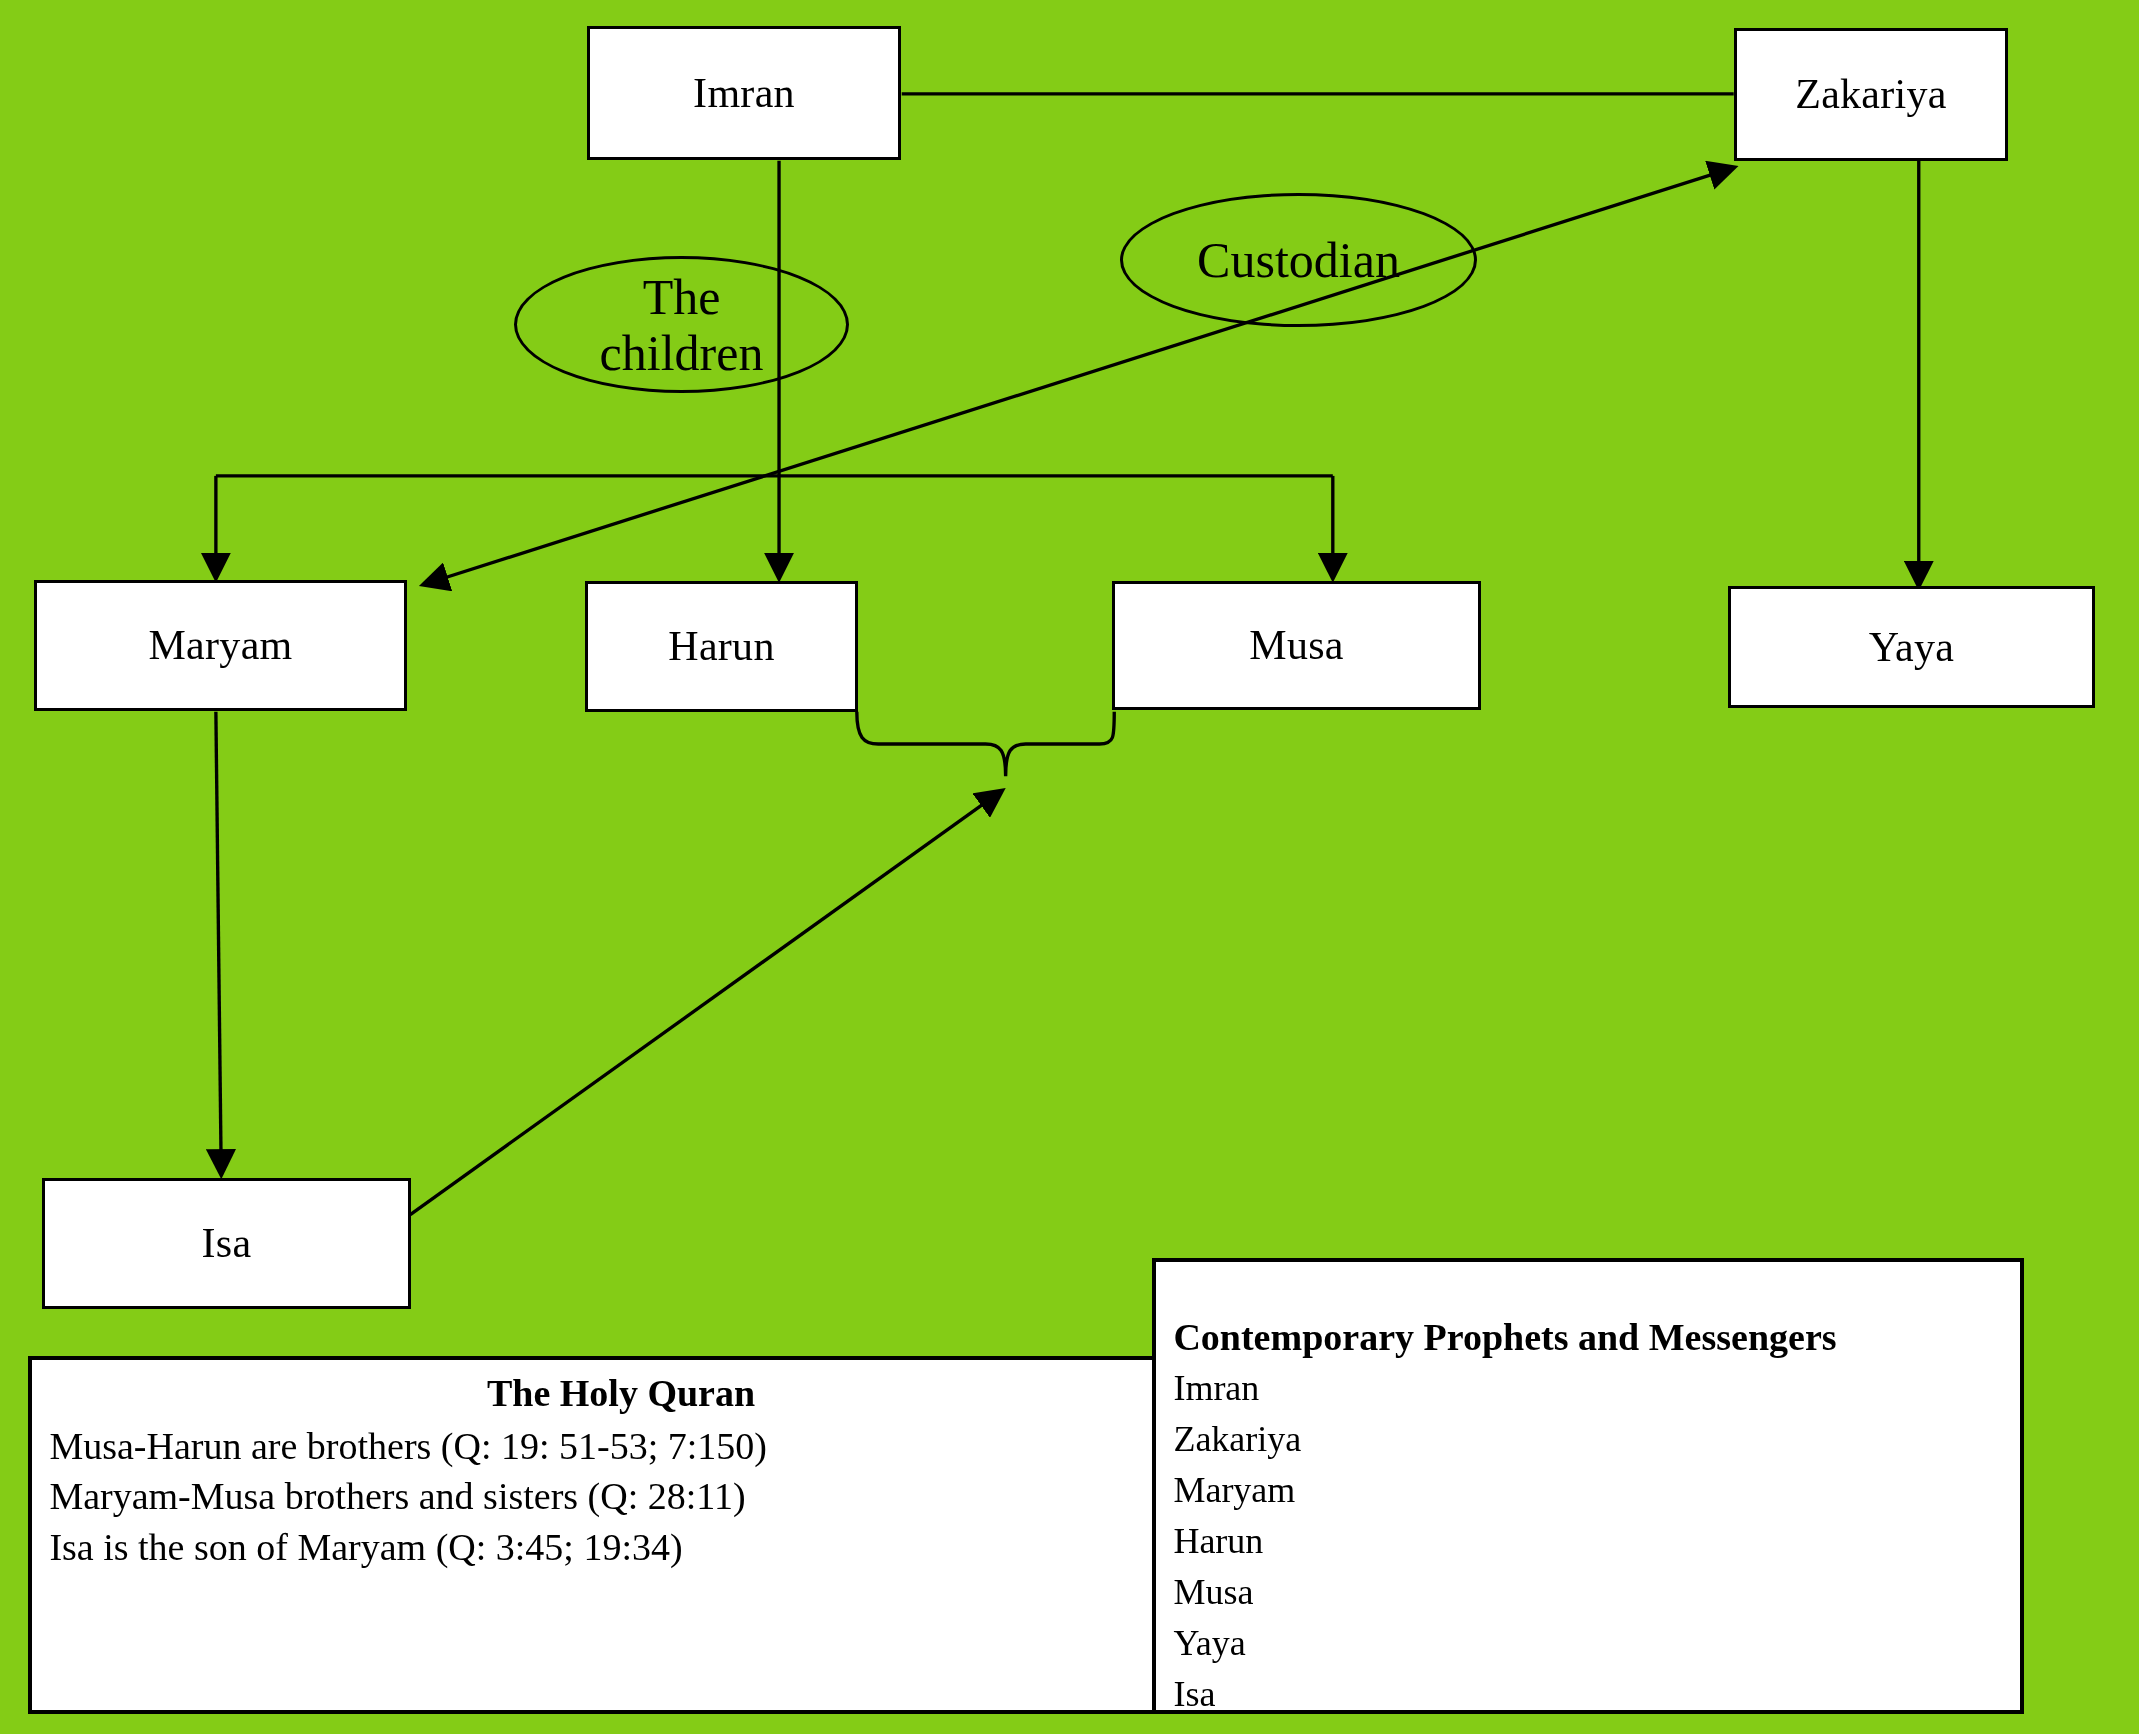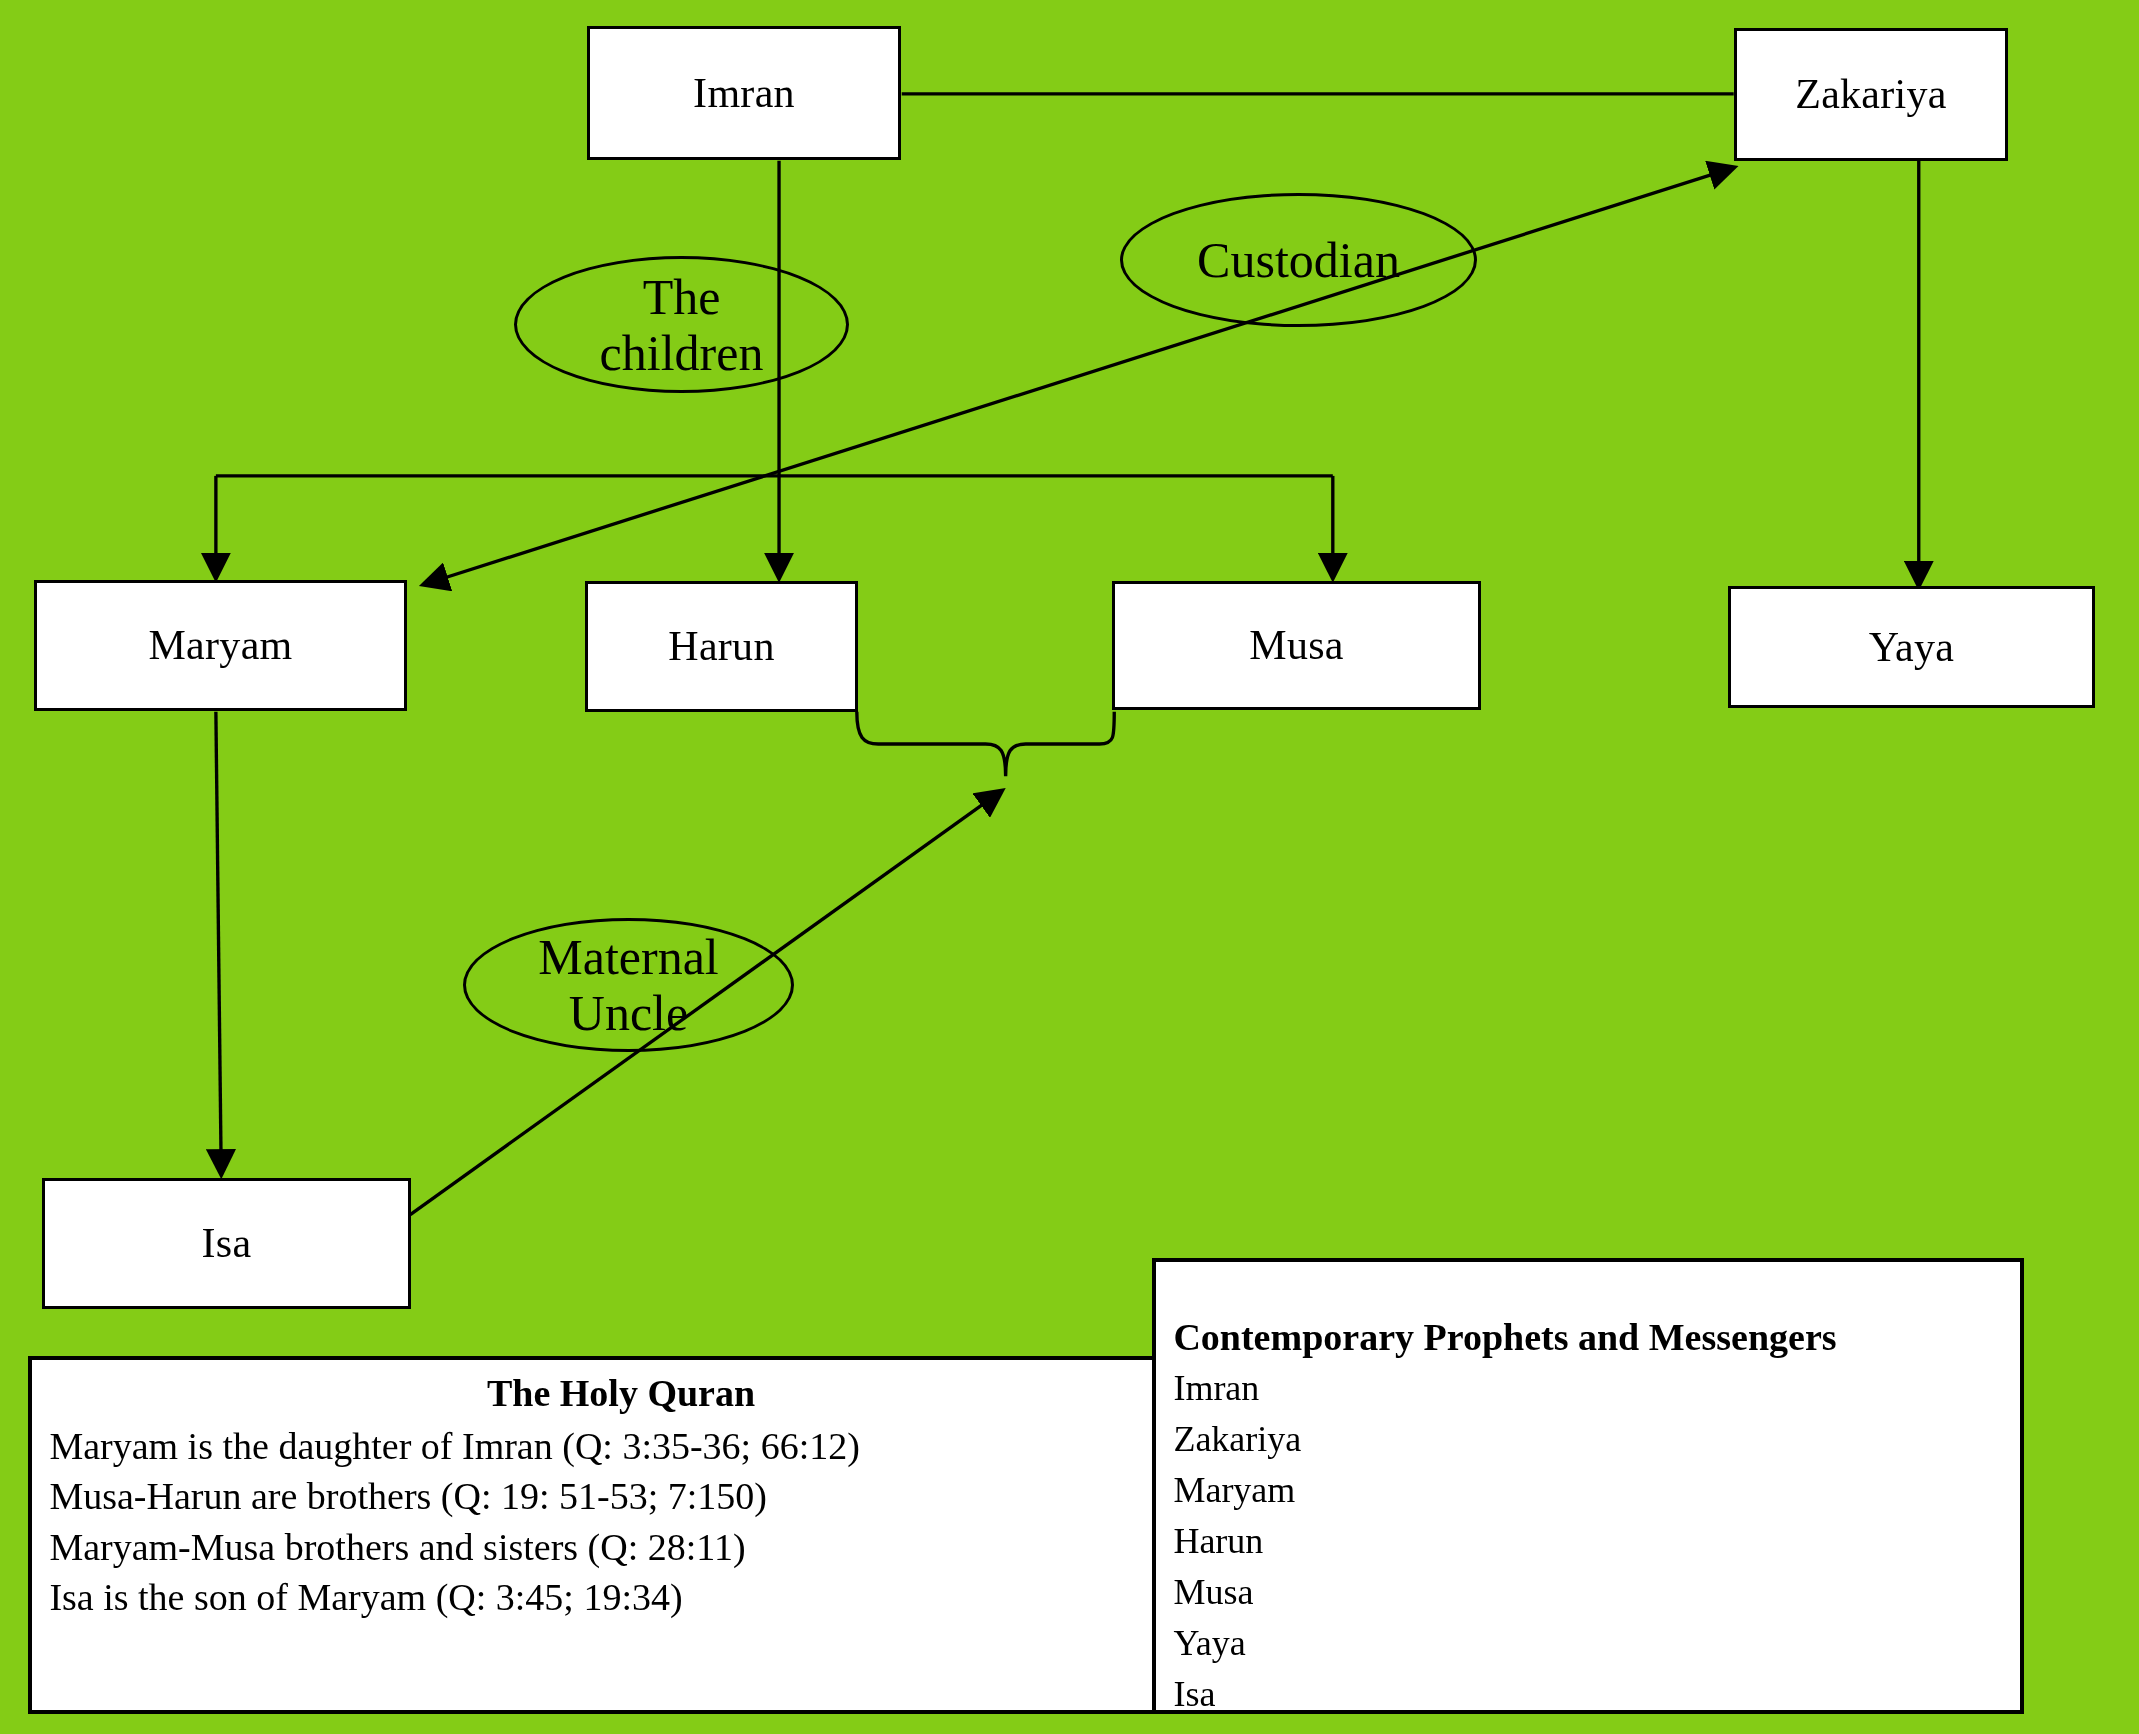--- a/index.html
+++ b/index.html
@@ -159,30 +159,23 @@
     </div>
   </div>
 
   <div class="oval" style="left:1120px; top:193px; width:357px; height:134px;">
     <div>
       <span>Custodian</span>
     </div>
   </div>
 
 
-  <div class="oval" style="left:463px; top:918px; width:331px; height:134px;">
-    <div>
-      <span>Maternal</span>
-      <span>Uncle</span>
-    </div>
-  </div>
 
   <div class="legend-box" style="left:28px; top:1356px; width:1186px; height:358px;">
     <div class="legend-title-center">The Holy Quran</div>
-    <div class="legend-line">Maryam is the daughter of Imran (Q: 3:35-36;  66:12)</div>
     <div class="legend-line">Musa-Harun are brothers (Q: 19: 51-53; 7:150)</div>
     <div class="legend-line">Maryam-Musa brothers and sisters (Q: 28:11)</div>
     <div class="legend-line">Isa is the son of Maryam (Q: 3:45; 19:34)</div>
   </div>
 
   <div class="legend-box" style="left:1152px; top:1258px; width:872px; height:456px;">
     <div class="legend-title-left">Contemporary Prophets and Messengers</div>
     <div class="legend-item">Imran</div>
     <div class="legend-item">Zakariya</div>
     <div class="legend-item">Maryam</div>

